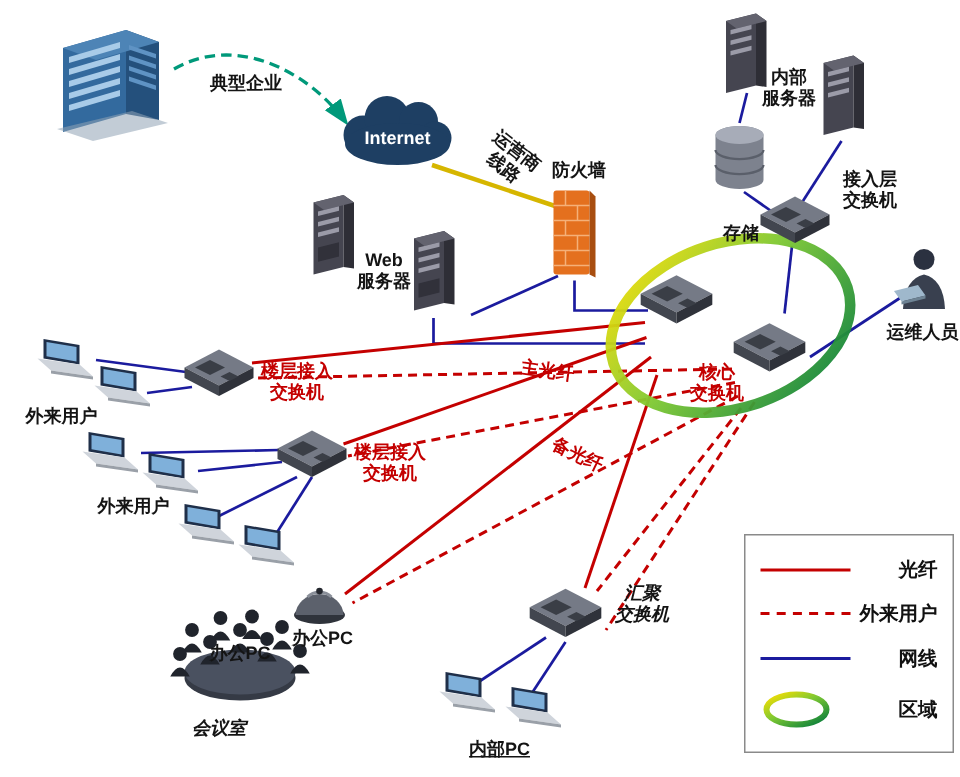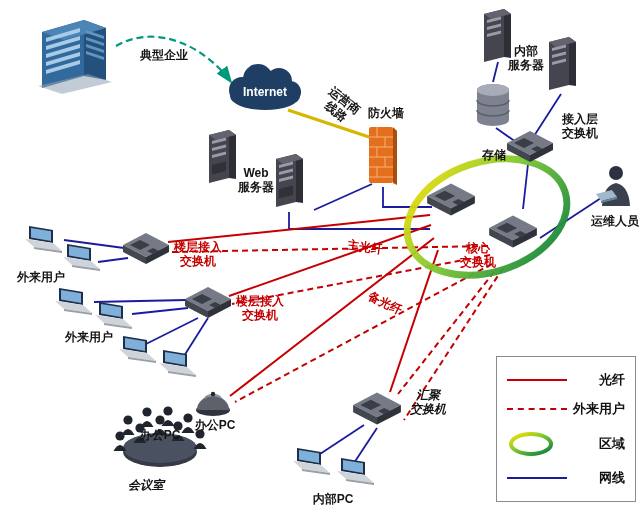--- a/index.html
+++ b/index.html
@@ -387,54 +387,54 @@
     </svg>
   </div>
   <div class="node" style="left:334px; top:456px; width:42px; height:32px;">
     <svg viewBox="0 0 42 32">
       <polygon points="7,2 31,6 31,19 7,15" fill="#1f2f49"></polygon>
       <polygon points="9,4 29,7.3 29,17 9,13.5" fill="#7fb0da"></polygon>
       <polygon points="3,15 31,19 40,27 12,23" fill="#cfd4db"></polygon>
       <polygon points="12,23 40,27 40,29 12,25" fill="#9aa0a8"></polygon>
     </svg>
   </div>
-  <div class="lbl" style="left:304px; top:492px; width:58px;">内部PC</div>
+  <div class="lbl" style="left:304px; top:492px; width:58px;text-decoration:underline;">内部PC</div>
 
   <div class="lbl red rot8" style="left:340px; top:240px; width:50px;">主光纤</div>
   <div class="lbl red rot26" style="left:360px; top:296px; width:50px;">备光纤</div>
 
   <div class="legend">
     <div class="legend-row">
       <div class="legend-sample">
           <div class="line-solid-red"></div>
         </div>
       <span class="legend-label">光纤</span>
     </div>
     <div class="legend-row">
       <div class="legend-sample">
           <div class="line-dashed-red"></div>
         </div>
       <span class="legend-label">外来用户</span>
+    </div>
+    <div class="legend-row">
+      <div class="legend-sample">
+          <div class="line-solid-blue"></div>
+        </div>
+      <span class="legend-label">网线</span>
     </div>
     <div class="legend-row">
       <div class="legend-sample">
         <svg width="48" height="28" viewBox="0 0 48 28">
           <defs>
             <linearGradient id="ringGrad2" x1="0" y1="0" x2="1" y2="1">
               <stop offset="0" stop-color="#ffe000"></stop>
               <stop offset="0.45" stop-color="#7ec832"></stop>
               <stop offset="1" stop-color="#00793c"></stop>
             </linearGradient>
           </defs>
           <ellipse cx="24" cy="14" rx="20" ry="10" fill="none" stroke="url(#ringGrad2)" stroke-width="4"></ellipse>
         </svg>
       </div>
       <span class="legend-label">区域</span>
     </div>
-    <div class="legend-row">
-      <div class="legend-sample">
-          <div class="line-solid-blue"></div>
-        </div>
-      <span class="legend-label">网线</span>
-    </div>
   </div>
 
 </div>
 
 </body></html>

